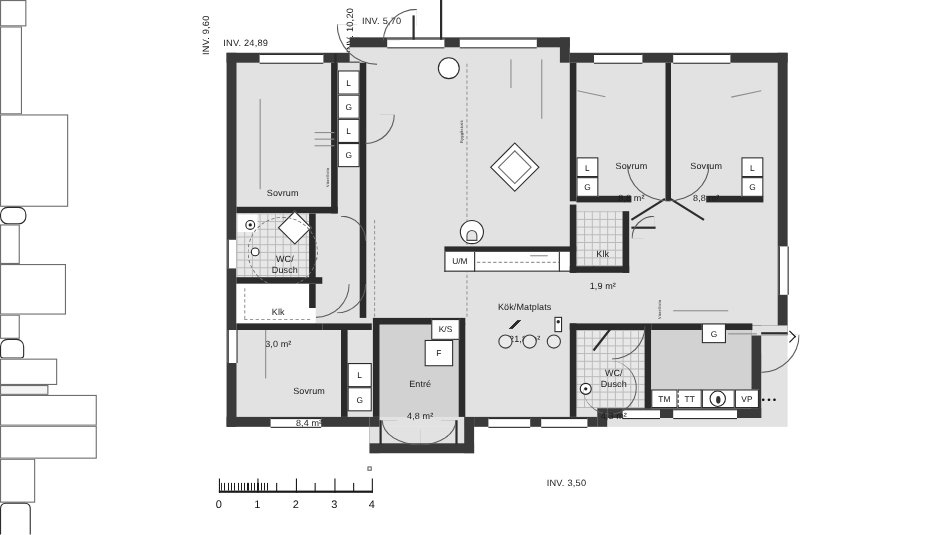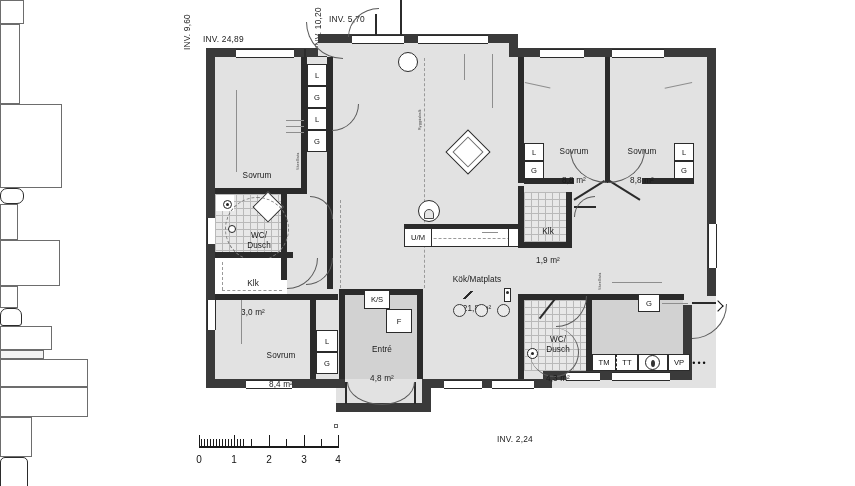--- a/index.html
+++ b/index.html
@@ -64,21 +64,21 @@
 </head>
 <body>
 
 <div id="stage">
 
   <div class="inv" style="left:203px;top:34px;">INV. 24,89</div>
   <div class="inv vert" style="left:313px;top:48px;">INV. 10,20</div>
   <div class="inv" style="left:329px;top:14px;">INV. 5,70</div>
   <div class="inv vert" style="left:182px;top:50px;">INV. 9,60</div>
   <div class="inv vert" style="left:545px;top:386px;">INV. 11,40</div>
-  <div class="inv" style="left:497px;top:434px;">INV. 2,24</div>
+  <div class="inv" style="left:497px;top:434px;">INV. 3,50</div>
 
   <div class="abs room" style="left:206px;top:48px;width:510px;height:340px;"></div>
 
   <div class="abs wall" style="left:206px;top:48px;width:112px;height:9px;"></div>
 
   <div class="abs wall" style="left:318px;top:34px;width:9px;height:23px;"></div>
   <div class="abs room" style="left:318px;top:34px;width:200px;height:22px;"></div>
   <div class="abs wall" style="left:318px;top:34px;width:200px;height:9px;"></div>
   <div class="abs wall" style="left:509px;top:34px;width:9px;height:23px;"></div>
   <div class="abs wall" style="left:518px;top:48px;width:198px;height:9px;"></div>
@@ -244,21 +244,21 @@
        border-radius:50%;background:#eaeaea;"></div>
 
   <div class="abs roomdark" style="left:345px;top:294px;width:72px;height:85px;"></div>
   <div class="abs wallthin" style="left:339px;top:294px;width:6px;height:85px;"></div>
   <div class="abs wallthin" style="left:339px;top:289px;width:84px;height:6px;"></div>
   <div class="abs wallthin" style="left:417px;top:294px;width:6px;height:85px;"></div>
   <div class="lbl" style="left:352px;top:326px;width:60px;">
     <span class="a">Entré</span>
     <span class="a">4,8 m²</span>
   </div>
-  <div class="box" style="left:364px;top:290px;width:26px;height:19px;">K/S</div>
+  <div class="box" style="left:392px;top:290px;width:26px;height:19px;">K/S</div>
   <div class="box" style="left:386px;top:309px;width:26px;height:24px;">F</div>
 
   <div class="leaf" style="left:345px;top:382px;width:2px;height:22px;"></div>
   <div class="leaf" style="left:414px;top:382px;width:2px;height:22px;"></div>
   <div class="arcq" style="left:347px;top:382px;width:34px;height:22px;
        border-width:0 0 1px 1px;border-radius:0 0 0 100%;"></div>
   <div class="arcq" style="left:382px;top:382px;width:32px;height:22px;
        border-width:0 1px 1px 0;border-radius:0 0 100% 0;"></div>
 
   <div class="abs" style="left:334px;top:424px;width:4px;height:4px;border:1px solid #666;

